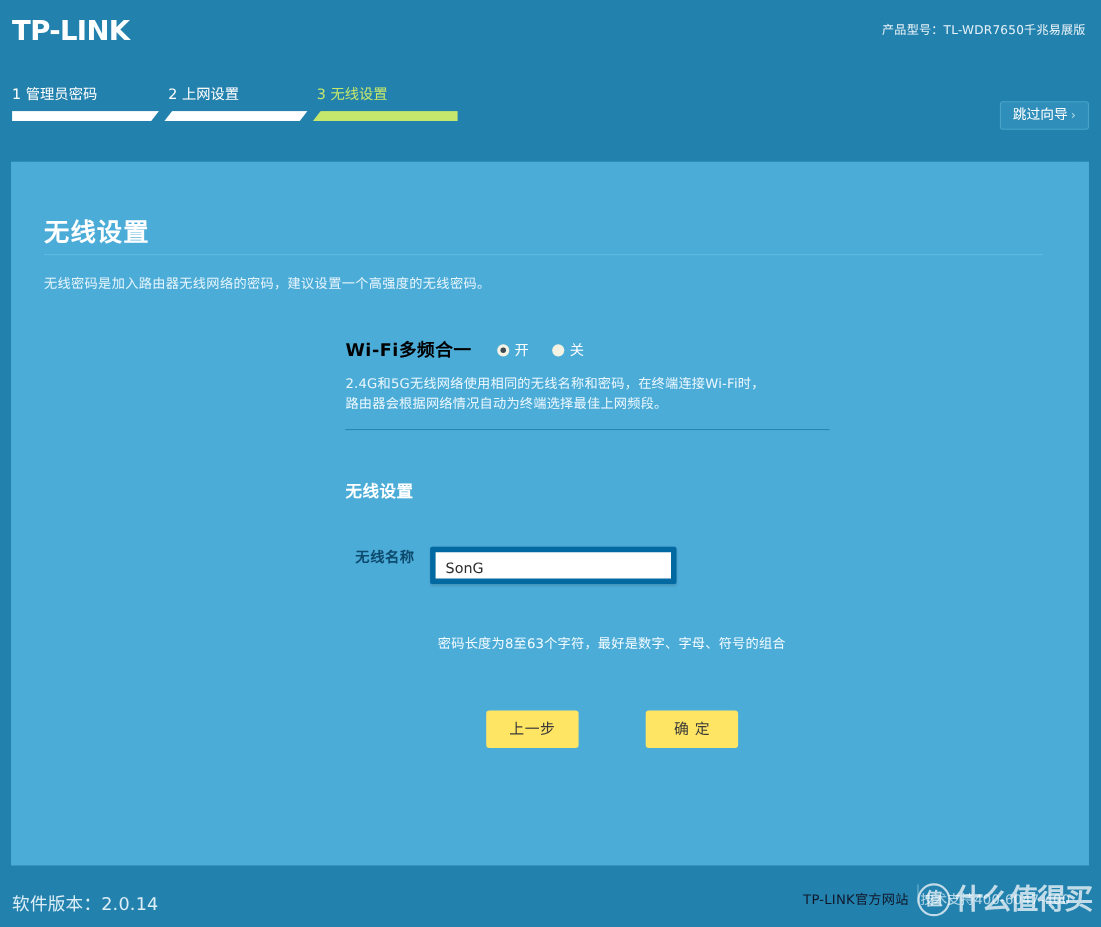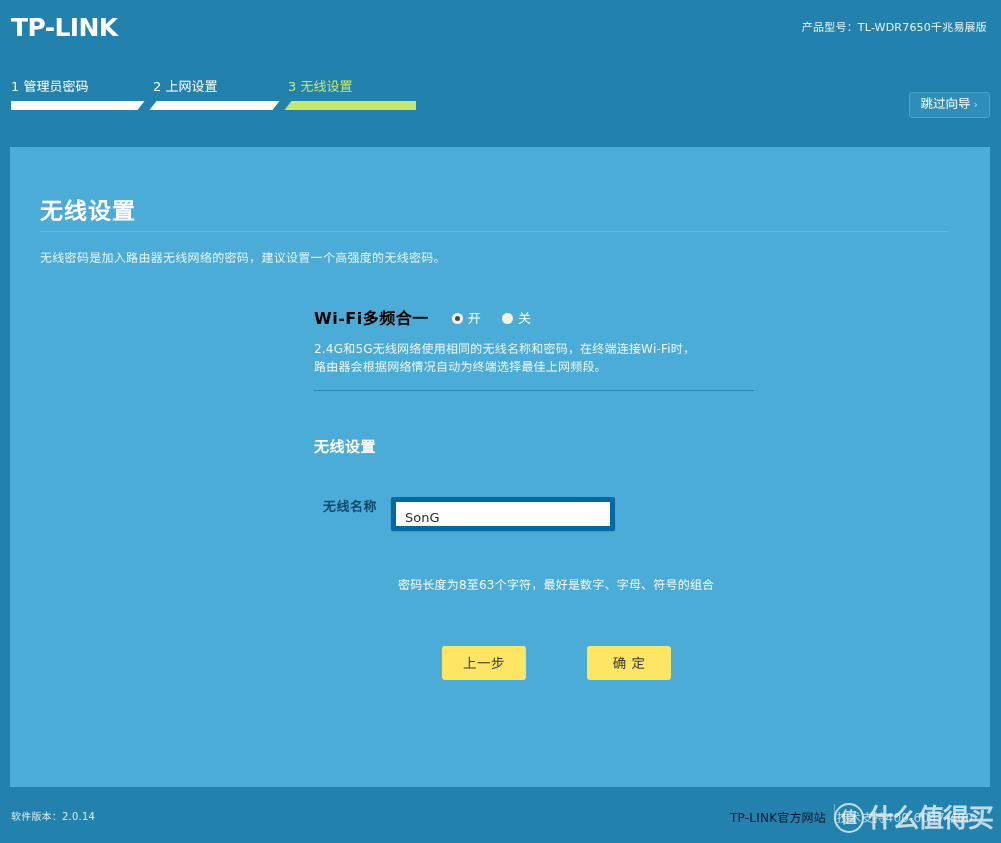--- a/index.html
+++ b/index.html
@@ -309,21 +309,21 @@
   .footer {
     position: absolute;
     left: 0; top: 787px;
     width: 1001px;
     height: 56px;
     background: #2381ad;
   }
   .sw-version {
     position: absolute;
     left: 11px; top: 21px;
-    font-size: 10px;
+    font-size: 16px;
     color: #dceef7;
     letter-spacing: 0.2px;
   }
   .official-site {
     position: absolute;
     right: 175px; top: 21px;
     font-size: 12px;
     color: #0f172a;
     letter-spacing: 0.2px;
     cursor: pointer;

